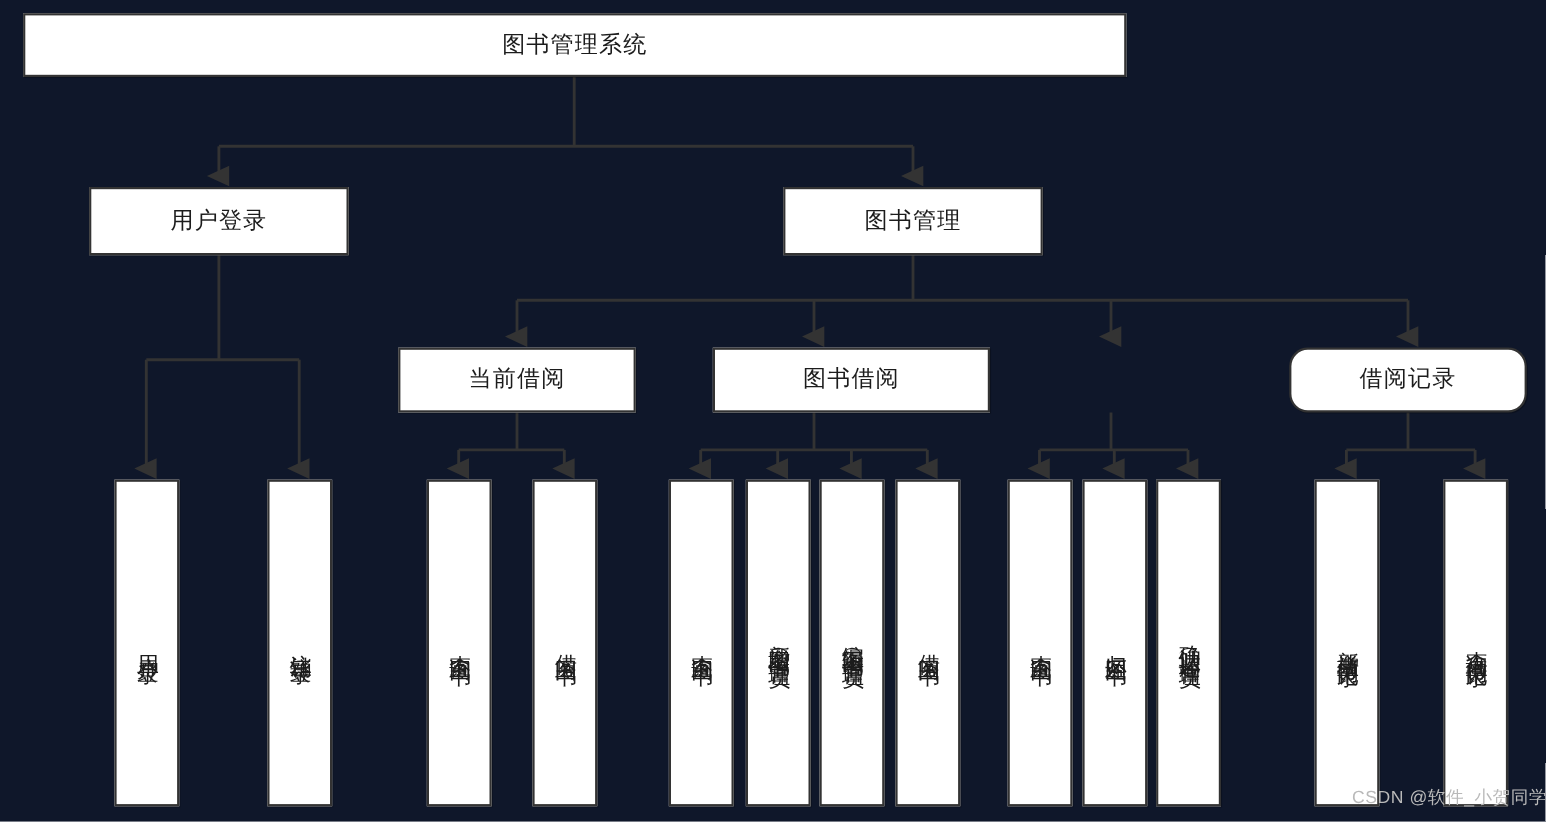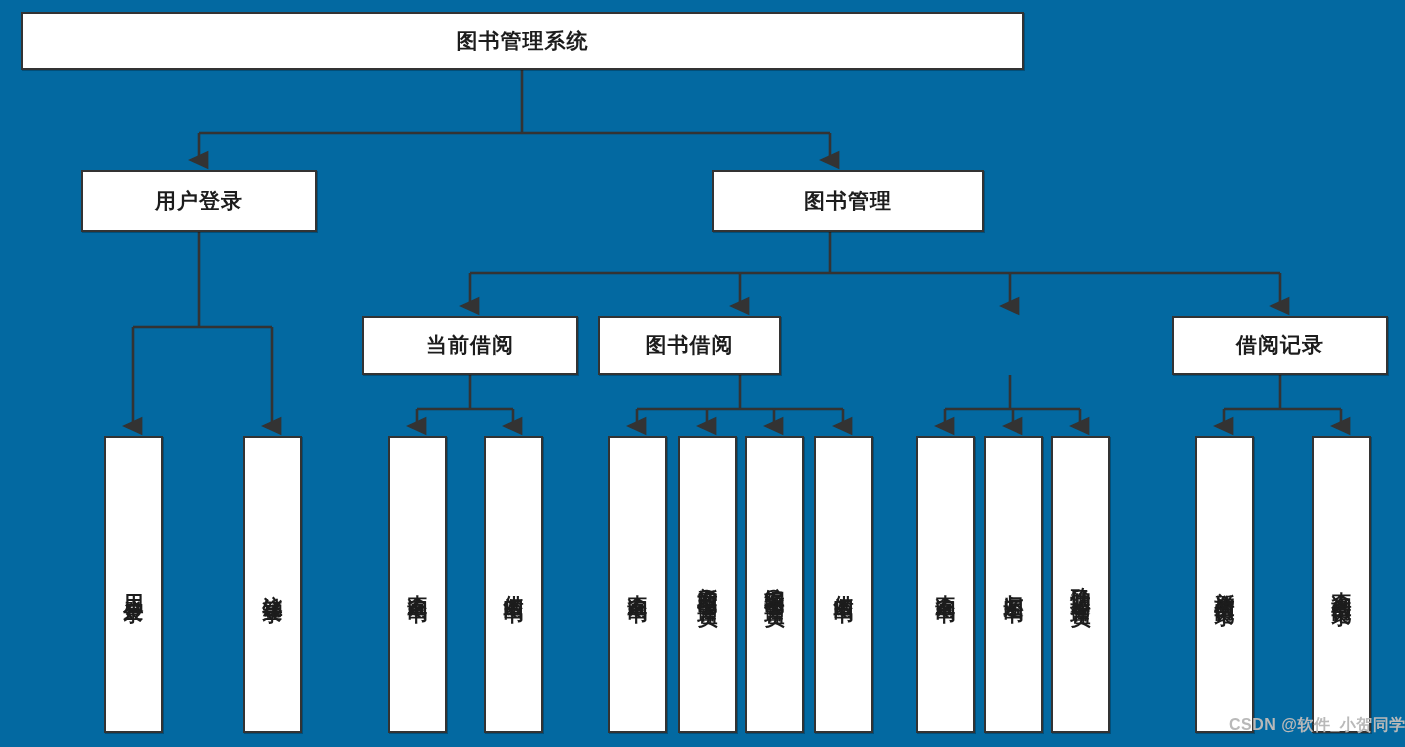--- a/index.html
+++ b/index.html
@@ -8,23 +8,22 @@
     background: #ffffff;
   }
   body {
     font-family: "Liberation Sans", "DejaVu Sans", sans-serif;
     color: #1a1a1a;
   }
   #canvas {
     position: relative;
     width: 1405px;
     height: 747px;
-    background: #0369a1;
+    background: #0f172a;
     overflow: hidden;
-    font-weight: bold;
   }
   svg.edges {
     position: absolute;
     left: 0;
     top: 0;
     width: 1405px;
     height: 747px;
     pointer-events: none;
   }
   .node {
@@ -122,31 +121,31 @@
     </g>
   </svg>
 
   <div class="node" style="left:21px; top:12px; width:1003px; height:58px;">
     <span class="label">图书管理系统</span>
   </div>
 
   <div class="node" style="left:81px; top:170px; width:236px; height:62px;">
     <span class="label">用户登录</span>
   </div>
-  <div class="node" style="left:712px; top:170px; width:272px; height:62px;">
+  <div class="node" style="left:712px; top:170px; width:236px; height:62px;">
     <span class="label">图书管理</span>
   </div>
 
   <div class="node" style="left:362px; top:316px; width:216px; height:59px;">
     <span class="label">当前借阅</span>
   </div>
-  <div class="node" style="left:598px; top:316px; width:183px; height:59px;">
+  <div class="node" style="left:648px; top:316px; width:252px; height:59px;">
     <span class="label">图书借阅</span>
   </div>
-  <div class="node" style="left:1172px; top:316px; width:216px; height:59px;">
+  <div class="node" style="left:1172px; top:316px; width:216px; height:59px;border-radius:17px;">
     <span class="label">借阅记录</span>
   </div>
 
   <div class="node vert" style="left:104px; top:436px; width:59px; height:297px;">
     <span class="label">用户登录</span>
   </div>
   <div class="node vert" style="left:243px; top:436px; width:59px; height:297px;">
     <span class="label">注销登录</span>
   </div>
 

